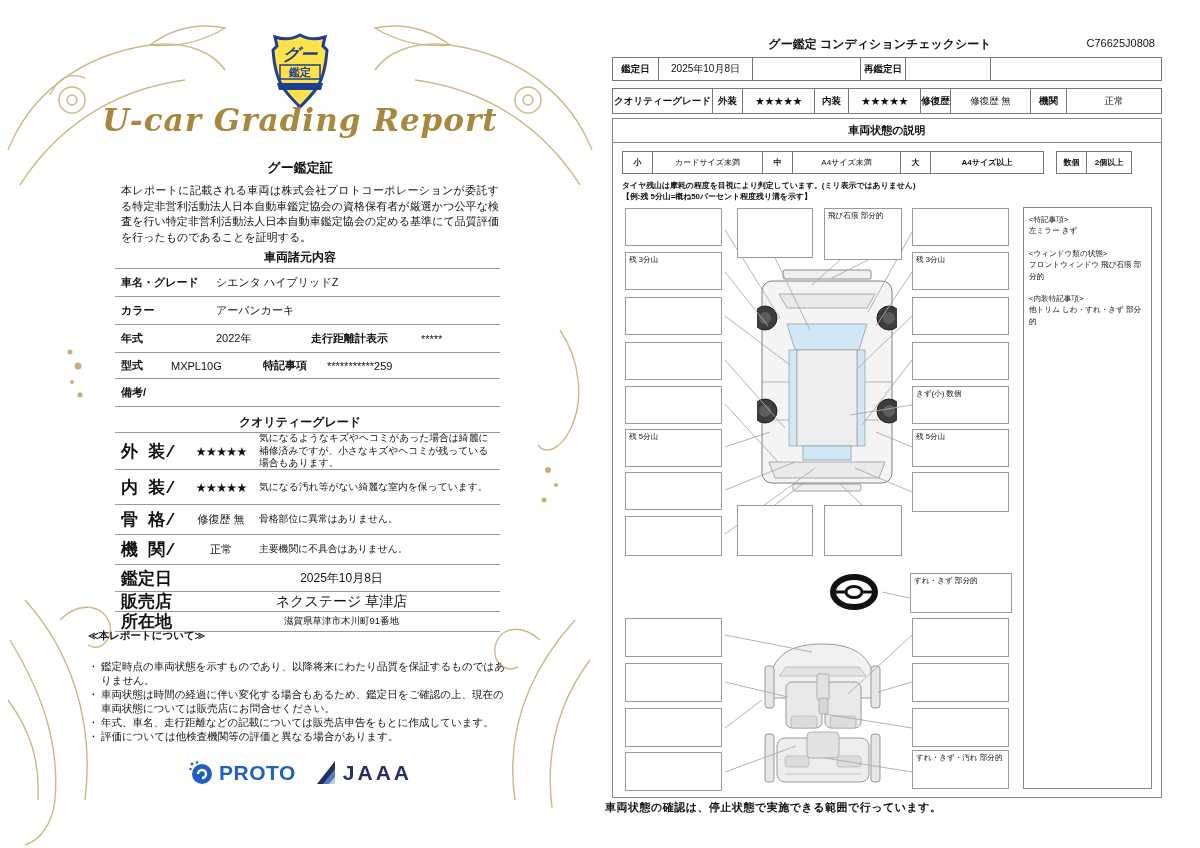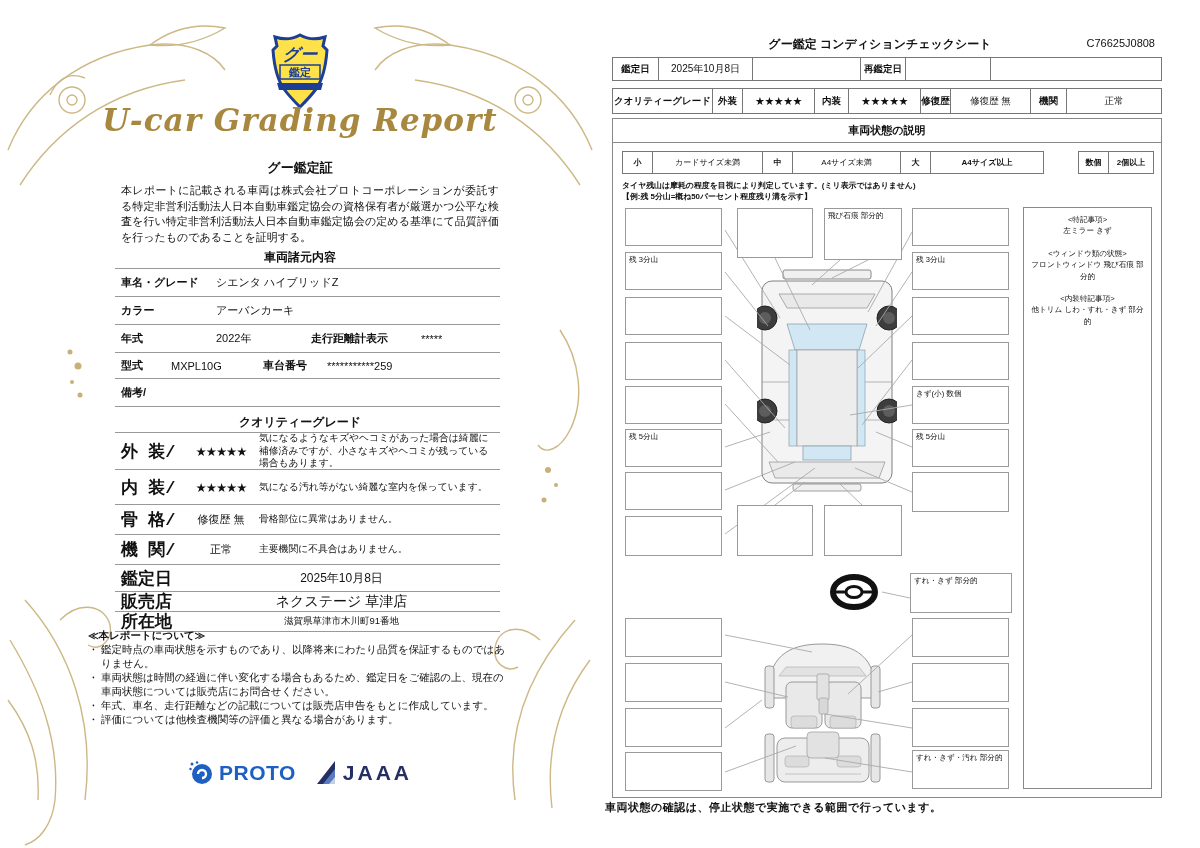--- a/index.html
+++ b/index.html
@@ -19,21 +19,21 @@
   .sl{font-weight:bold;font-size:11px;flex:none;}
   .sv{font-size:11px;}
   .grade{top:432px;left:115px;width:385px;border-top:1px solid #999;}
   .grow{display:flex;align-items:center;border-bottom:1px solid #999;padding-left:6px;box-sizing:border-box;}
   .gl{width:62px;font-weight:bold;font-size:17px;flex:none;font-family:Liberation Mono, monospace;}
   .gv{width:76px;text-align:center;flex:none;font-size:11px;}
   .stars{font-size:12.5px;letter-spacing:-1px;}
   .gd{flex:1;font-size:9.8px;line-height:1.3;padding-right:4px;}
   .fv{flex:1;text-align:center;}
   .about{top:629px;left:88px;width:424px;font-size:10.5px;line-height:1.33;}
-  .about-title{font-weight:600;margin-bottom:0;}
+  .about-title{font-weight:600;margin-bottom:17px;}
   .bitem{display:flex;}
   .bullet{width:13px;flex:none;}
   .btext{flex:1;}
   .logos{top:760px;left:0;width:600px;display:flex;justify-content:center;align-items:flex-end;gap:20px;}
   .logo-grp{display:flex;align-items:center;gap:5px;}
   .proto-txt{font-size:21px;font-weight:bold;color:#1e5fc2;letter-spacing:.5px;}
   .jaaa-txt{font-size:21px;font-weight:bold;color:#252f63;letter-spacing:3px;}
   
   .rp{left:600px;top:0;width:560px;height:848px;}
   .rp-title{top:36px;left:0;width:560px;text-align:center;font-size:12px;font-weight:bold;}
@@ -49,21 +49,21 @@
      font-size:11px;font-weight:bold;box-sizing:border-box;}
   .legend{display:flex;border:1px solid #777;height:23px;box-sizing:border-box;background:#fff;}
   .lc{border-right:1px solid #777;display:flex;align-items:center;justify-content:center;
       font-size:8px;box-sizing:border-box;flex:none;height:100%;}
   .lc:last-child{border-right:none;font-weight:bold;}
   .lk{font-weight:bold;}
   .tnote{left:22px;font-size:7.9px;font-weight:600;color:#111;}
   .abox{position:absolute;background:#fff;border:1px solid #9a9a9a;box-sizing:border-box;
         font-size:7.6px;line-height:1.25;padding:2px 3px;color:#111;}
   .notes{left:423px;top:207px;width:129px;height:582px;border:1px solid #888;box-sizing:border-box;
-         padding:6px 5px;font-size:7.6px;line-height:1.5;background:#fff;text-align:center;}
+         padding:6px 5px;font-size:7.6px;line-height:1.5;background:#fff;}
   .nl{min-height:11px;white-space:pre-wrap;}
   .rp-foot{top:800px;left:5px;width:555px;font-size:11px;font-weight:bold;letter-spacing:.5px;}
 </style>
 </head>
 <body>
 
 <div class="abs lp">
 
   <svg class="abs" style="left:0;top:0" width="600" height="848" viewBox="0 0 600 848">
     <g fill="none" stroke="#c8b078" stroke-width="1.4" opacity="0.9">
@@ -123,21 +123,21 @@
     </div>
     <div class="srow" style="height:28px">
       <span class="sl" style="width:95px">年式</span>
       <span class="sv" style="width:95px">2022年</span>
       <span class="sl" style="width:110px">走行距離計表示</span>
       <span class="sv">*****</span>
     </div>
     <div class="srow" style="height:26px">
       <span class="sl" style="width:50px">型式</span>
       <span class="sv" style="width:92px">MXPL10G</span>
-      <span class="sl" style="width:64px">車台番号</span>
+      <span class="sl" style="width:64px">特記事項</span>
       <span class="sv">***********259</span>
     </div>
     <div class="srow" style="height:28px">
       <span class="sl">備考/</span>
     </div>
   </div>
 
   <div class="abs sec-title" style="top:414px">クオリティーグレード</div>
 
   <div class="abs grade">
@@ -248,21 +248,21 @@
   </div>
 
   <div class="abs legend" style="top:151px;left:22px">
     <div class="lc lk" style="width:30px">小</div>
     <div class="lc" style="width:110px">カードサイズ未満</div>
     <div class="lc lk" style="width:30px">中</div>
     <div class="lc" style="width:108px">A4サイズ未満</div>
     <div class="lc lk" style="width:30px">大</div>
     <div class="lc" style="width:112px">A4サイズ以上</div>
   </div>
-  <div class="abs legend" style="top:151px;left:478px">
+  <div class="abs legend" style="top:151px;left:456px">
     <div class="lc lk" style="width:30px">数個</div>
     <div class="lc" style="width:44px">2個以上</div>
   </div>
 
   <div class="abs tnote" style="top:180px">タイヤ残山は摩耗の程度を目視により判定しています。(ミリ表示ではありません)</div>
   <div class="abs tnote" style="top:191px">【例:残 5分山=概ね50パーセント程度残り溝を示す】</div>
 
   <svg class="abs" style="left:157px;top:262px" width="140" height="232" viewBox="0 0 140 232">
     <rect x="26" y="8" width="88" height="9" rx="2" fill="#f0f0f0" stroke="#888"></rect>
     <rect x="5" y="19" width="130" height="202" rx="10" fill="#f4f4f4" stroke="#808080"></rect>

